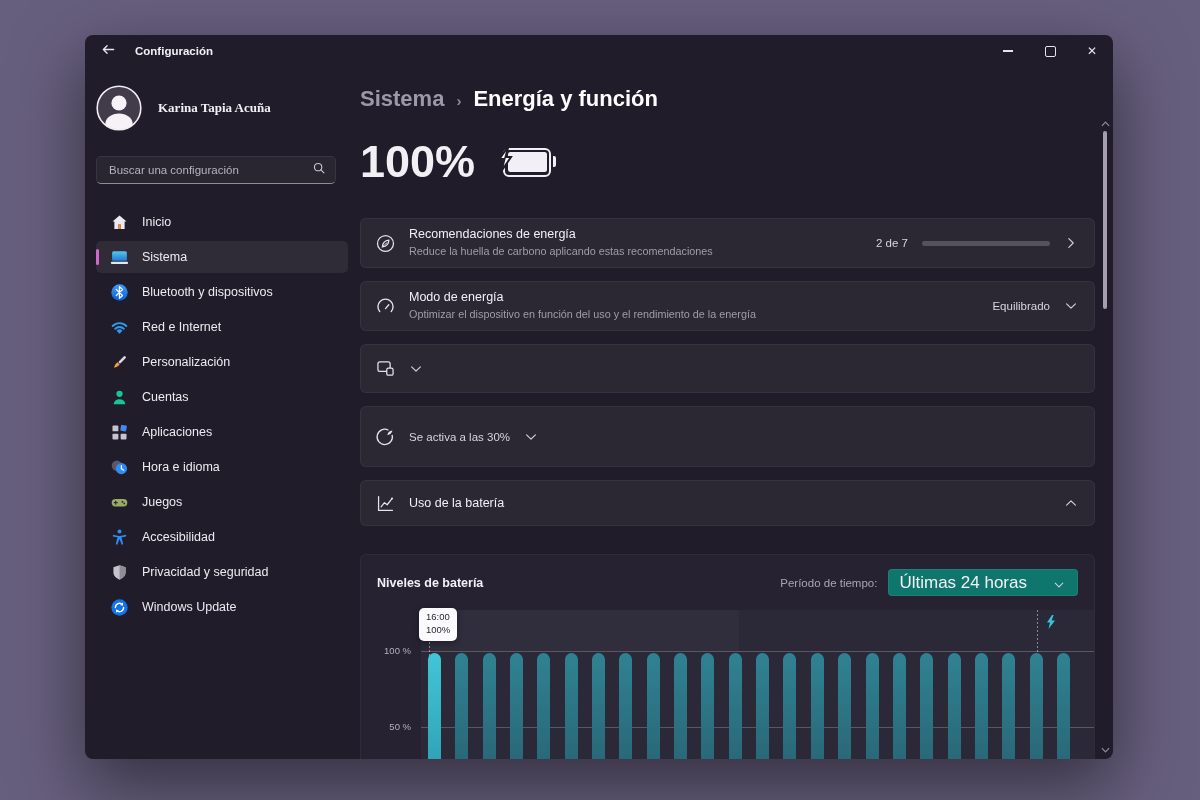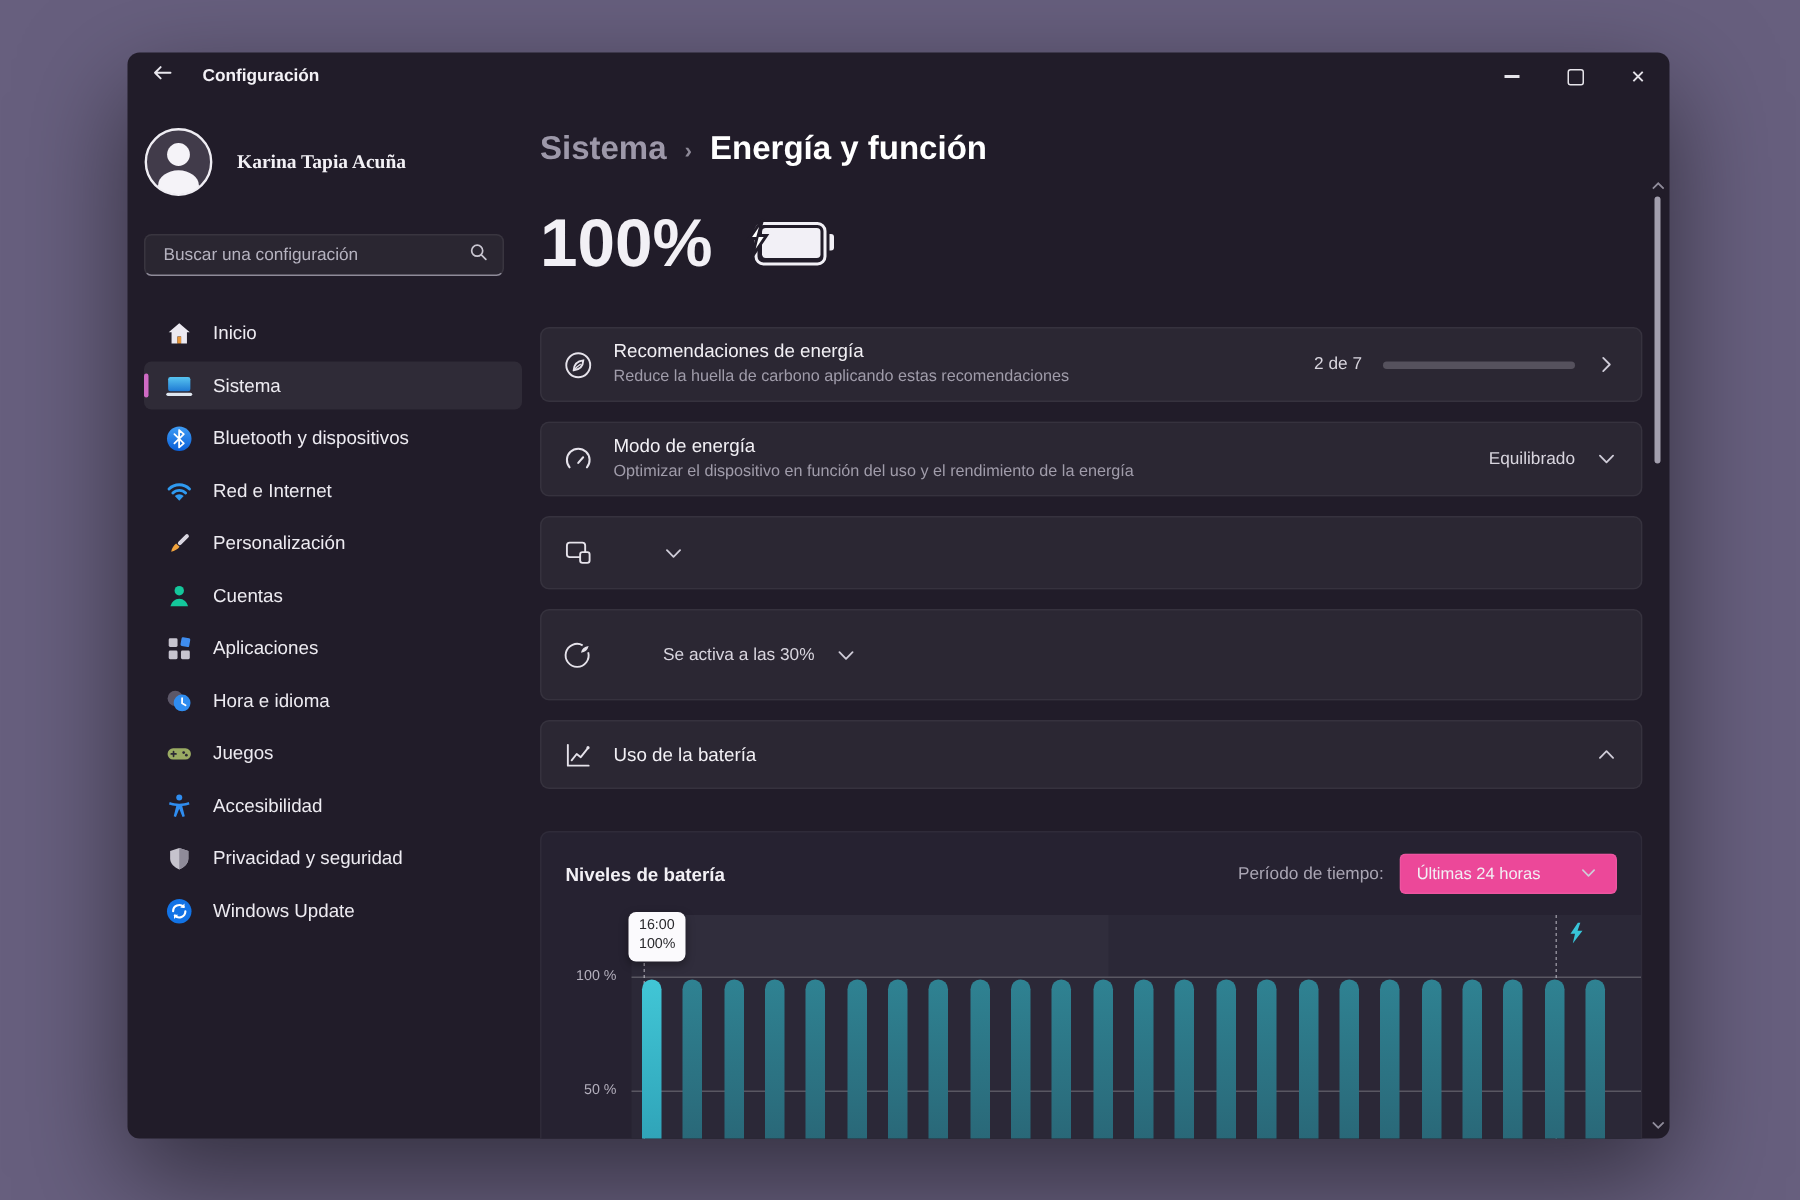--- a/index.html
+++ b/index.html
@@ -51,35 +51,35 @@
   
   .cards{margin-top:30px;display:flex;flex-direction:column;gap:13px;}
   .card{background:#2b2733;border:1px solid rgba(255,255,255,.055);border-radius:6px;display:flex;
         align-items:center;padding:0 16px 0 14px;box-sizing:border-box;min-height:49px;}
   .card.tall{min-height:61px;}
   .card.short{min-height:46px;}
   .card-icon{width:34px;flex:none;display:flex;align-items:center;}
   .card-text{flex:1;padding:8px 12px 8px 0;}
   .card-title{font-size:12.5px;}
   .card-desc{font-size:10.8px;color:#a09caa;margin-top:3px;line-height:1.4;}
-  .card-right{display:flex;align-items:center;gap:14px;flex:none;margin-left:33px;}
+  .card-right{display:flex;align-items:center;gap:14px;flex:none;}
   .card-value{font-size:11.5px;color:#d8d5de;}
   .progress-track{width:128px;height:5px;border-radius:3px;background:#55515d;overflow:hidden;}
   .progress-fill{height:100%;border-radius:3px;background:#aa60d8;}
   .chev{width:14px;height:14px;flex:none;}
   
   .usage-panel{margin-top:28px;background:#262231;border:1px solid rgba(255,255,255,.045);border-bottom:none;
                border-radius:6px 6px 0 0;height:223px;box-sizing:border-box;overflow:hidden;}
   .usage-header{display:flex;align-items:center;padding:14px 16px 8px;}
   .usage-title{font-size:12.5px;font-weight:700;}
   .usage-period{margin-left:auto;display:flex;align-items:center;gap:11px;}
   .period-label{font-size:11.5px;color:#a9a5b3;padding-left:31px;}
-  .period-dropdown{height:27px;min-width:132px;background:#ec4899;border:1px solid rgba(255,255,255,.07);
+  .period-dropdown{height:27px;min-width:132px;background:#0f766e;border:1px solid rgba(255,255,255,.07);
                    border-radius:4px;display:flex;align-items:center;justify-content:space-between;gap:26px;
-                   padding:0 10px;font-size:11px;box-sizing:border-box;}
+                   padding:0 10px;font-size:17px;box-sizing:border-box;}
   .chart-row{display:flex;margin-top:6px;height:calc(100% - 55px);}
   .y-axis{width:60px;flex:none;position:relative;}
   .y-label{position:absolute;right:10px;font-size:9.5px;color:#b3afbc;}
   .y-100{top:35px;} .y-50{top:111px;}
   .plot{flex:1;position:relative;background:#2b2837;}
   .gridline{position:absolute;left:0;right:0;height:1px;background:rgba(255,255,255,.22);}
   .g-100{top:41px;} .g-50{top:117px;}
   .top-band{position:absolute;left:8px;top:0;width:46%;height:41px;background:rgba(255,255,255,.028);}
   .bars{position:absolute;left:7px;right:24px;top:43px;height:220px;display:flex;
         justify-content:space-between;align-items:flex-start;}

